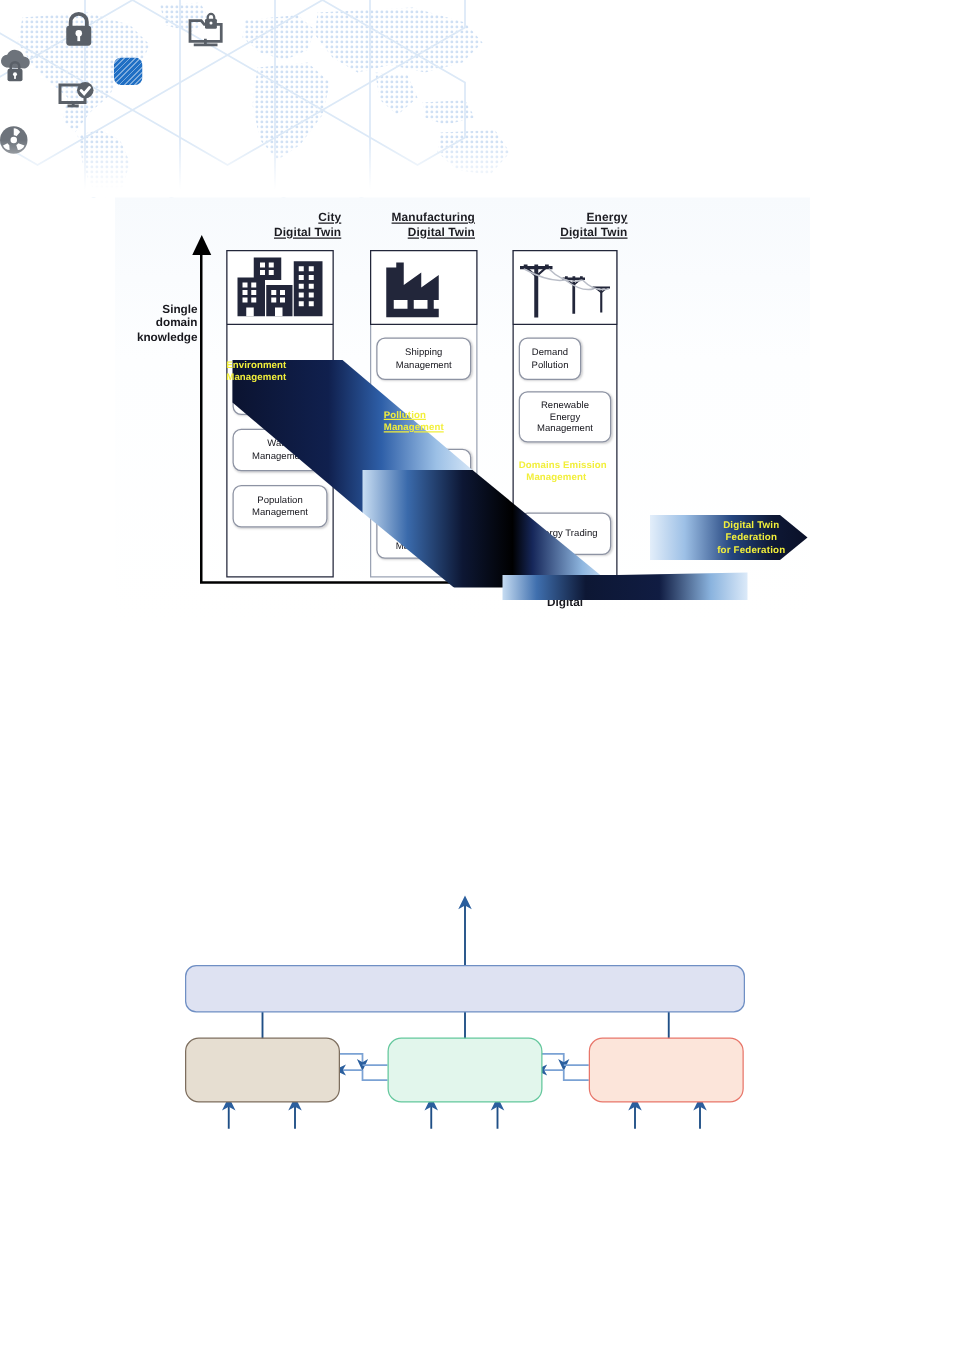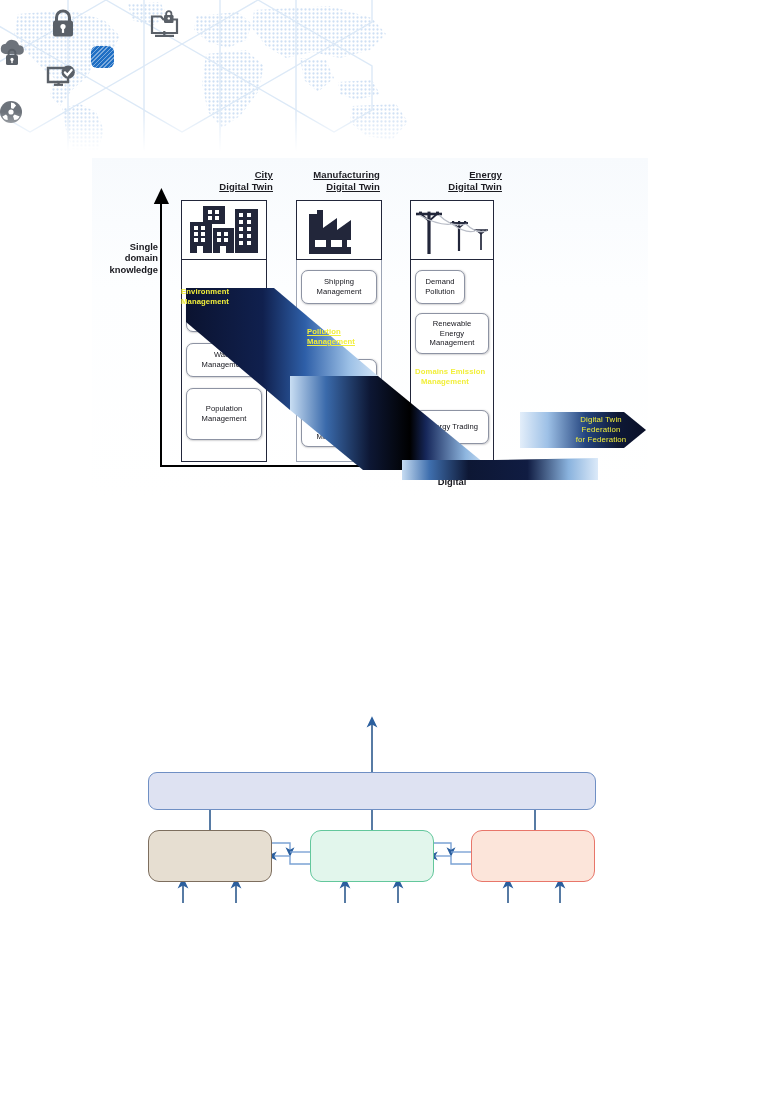--- a/index.html
+++ b/index.html
@@ -82,21 +82,21 @@
   .axis-line { position:absolute; background:#000; }
 
   .axis-label {
     position:absolute; font-size:9.4px; font-weight:bold; color:#18181e;
     line-height:11.4px; text-align:right;
   }
 
   .fed-arrow {
     position:absolute; z-index:6;
     display:flex; align-items:center; justify-content:flex-end; text-align:center;
-    font-size:7.8px; font-weight:normal; color:#f2ef3b; line-height:10px;
+    font-size:7.8px; font-weight:bold; color:#f2ef3b; line-height:10px;
     letter-spacing:.15px;
     padding-left:48px;
   }
   .fed-arrow .lbl { position:relative; left:-6px; }
 
   
   #fig2 { position:absolute; left:130px; top:706px; width:500px; height:205px; }
   .rrect { position:absolute; border-radius:9px; }
   .rrect.top  { background:#dee2f2; border:1px solid #6f8fc4; }
   .rrect.bx1  { background:#e6ded1; border:1.2px solid #7d6e5e; border-radius:11px; }
@@ -288,21 +288,21 @@
       <div>Traffic</div>
       <div>Management</div>
     </div>
   </div>
   <div class="cap" style="left:94px; top:185px; width:76px; height:34px;">
     <div>
       <div>Water</div>
       <div>Management</div>
     </div>
   </div>
-  <div class="cap" style="left:94px; top:230px; width:76px; height:52px;">
+  <div class="cap" style="left:94px; top:230px; width:76px; height:34px;">
     <div>
       <div>Population</div>
       <div>Management</div>
     </div>
   </div>
 
   <div class="col-title" style="left:178px; top:11px; width:110px;">
     <div>Manufacturing</div>
     <div>Digital Twin</div>
   </div>

